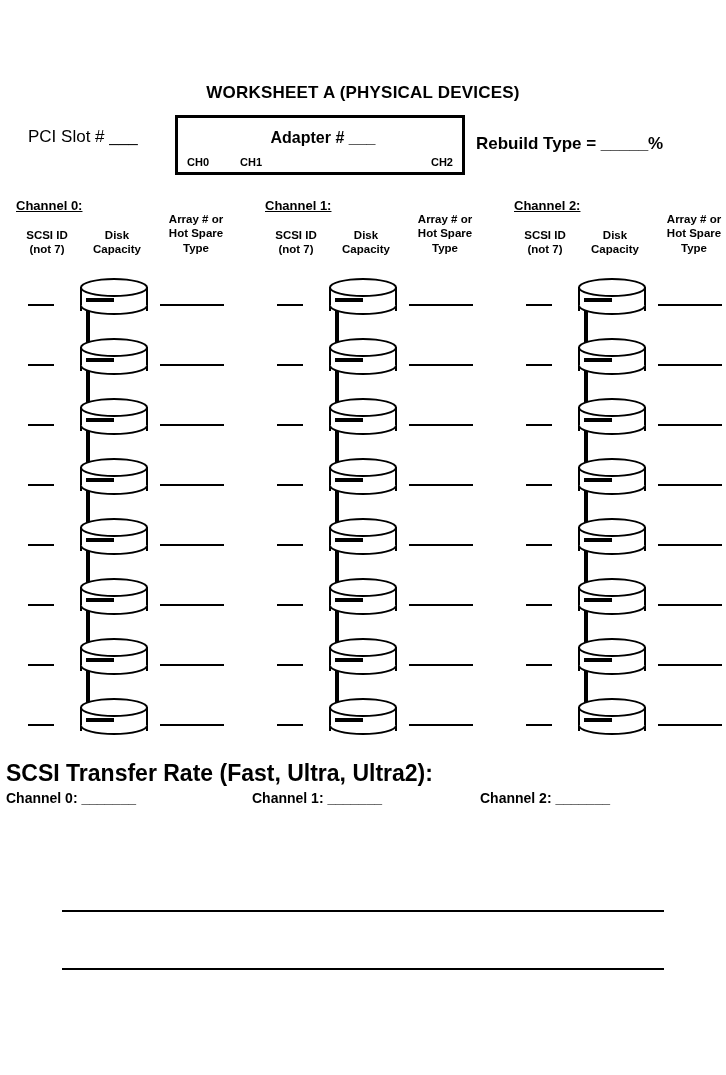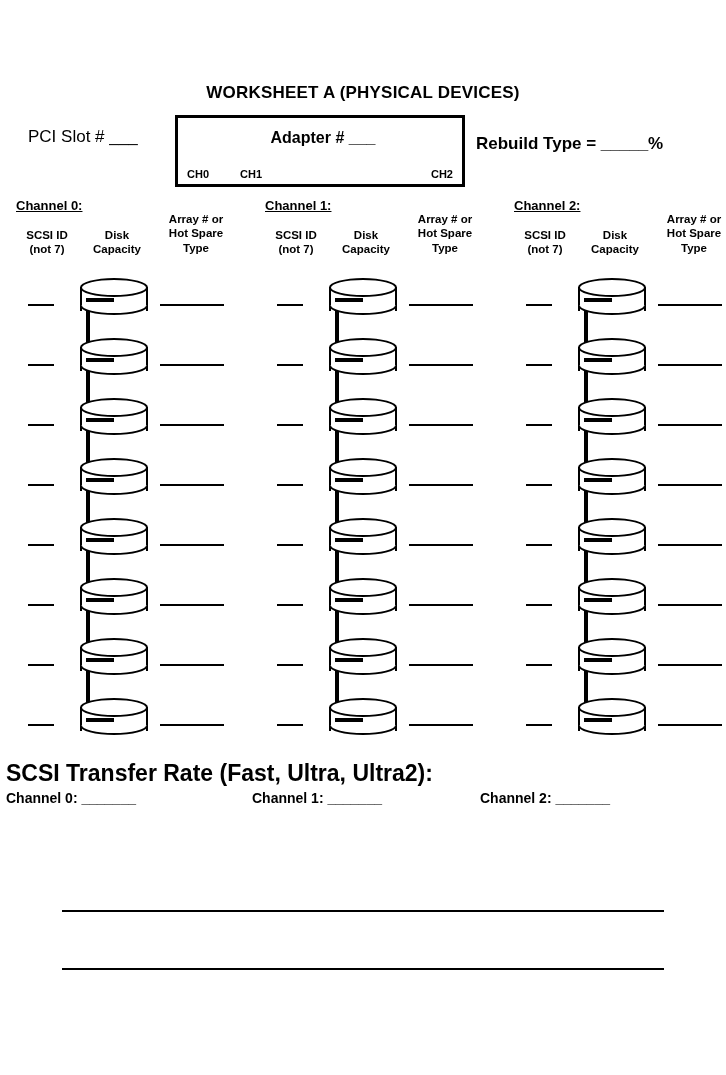--- a/index.html
+++ b/index.html
@@ -32,21 +32,21 @@
     font-size: 17px;
     font-weight: bold;
     letter-spacing: 0.2px;
     margin-top: 9px;
   }
 
   
   .adapter-box {
     position: absolute;
     left: 175px; top: 115px;
-    width: 290px; height: 72px;
+    width: 290px; height: 60px;
     border: 3px solid #000;
     box-sizing: border-box;
   }
   .adapter-label {
     position: absolute;
     left: 0; top: 11px;
     width: 290px;
     text-align: center;
     font-size: 16px;
     font-weight: bold;

